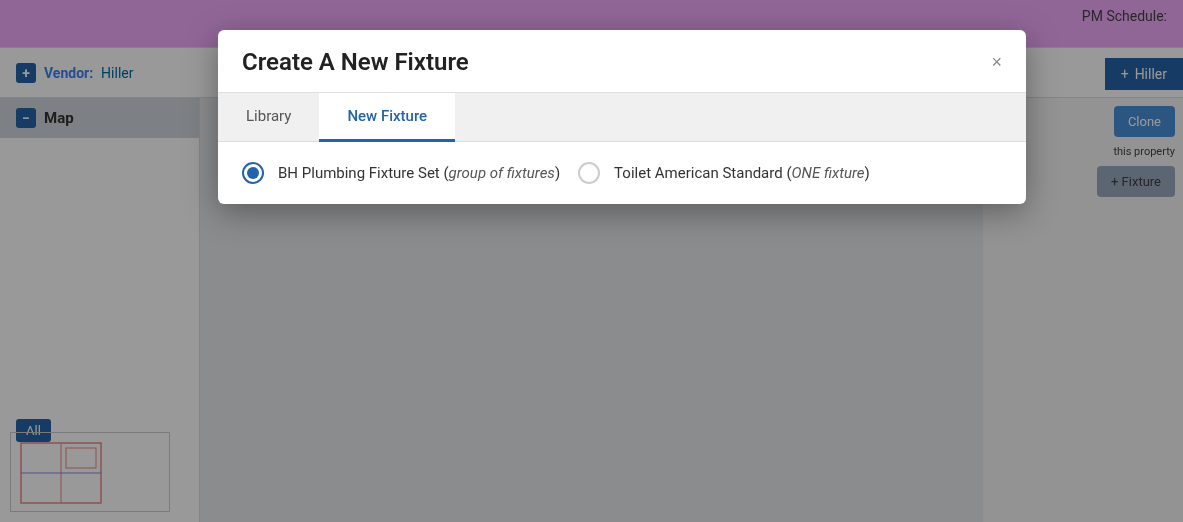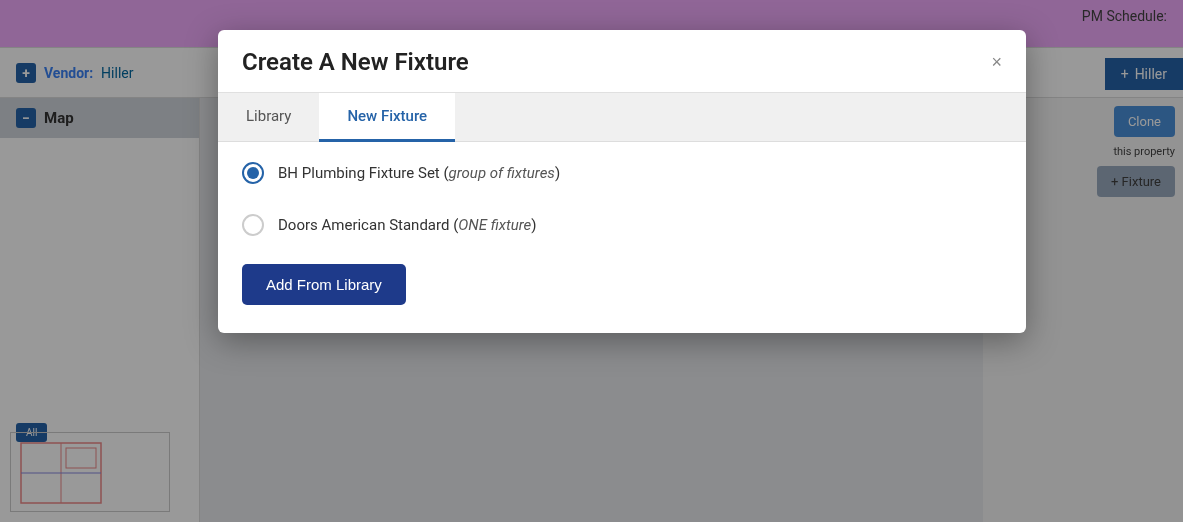--- a/index.html
+++ b/index.html
@@ -105,21 +105,21 @@
       font-size: 14px; font-weight: bold;
     }
 
     .bg-all-badge {
       position: absolute;
       bottom: 80px;
       left: 16px;
       background: #2563a8;
       color: #fff;
       padding: 4px 10px;
-      font-size: 10px;
+      font-size: 13px;
       border-radius: 3px;
     }
 
     .bg-floor-plan {
       position: absolute;
       bottom: 10px;
       left: 10px;
       width: 160px; height: 80px;
       border: 1px solid #ccc;
       overflow: hidden;
@@ -234,22 +234,22 @@
 
     .tab-spacer {
       flex: 1;
       background: #f0f0f0;
     }
 
     
     .options-list {
       padding: 20px 24px;
       display: flex;
-      flex-direction: column;
-      gap: 30px;
+      flex-direction: row;
+      gap: 18px;
     }
 
     .radio-option {
       display: flex;
       align-items: center;
       gap: 14px;
       cursor: pointer;
     }
 
     .radio-circle {
@@ -372,24 +372,23 @@
           <span>BH Plumbing Fixture Set</span>
           (<em>group of fixtures</em>)
         </span>
       </div>
 
 
 
       <div class="radio-option">
         <div class="radio-circle"></div>
         <span class="radio-label">
-          <span>Doors American Standard</span>
+          <span>Toilet American Standard</span>
           (<em>ONE fixture</em>)
         </span>
       </div>
 
     </div>
 
     
-    <button class="add-btn">Add From Library</button>
 
   </div>
 </div>
 
 </body></html>

